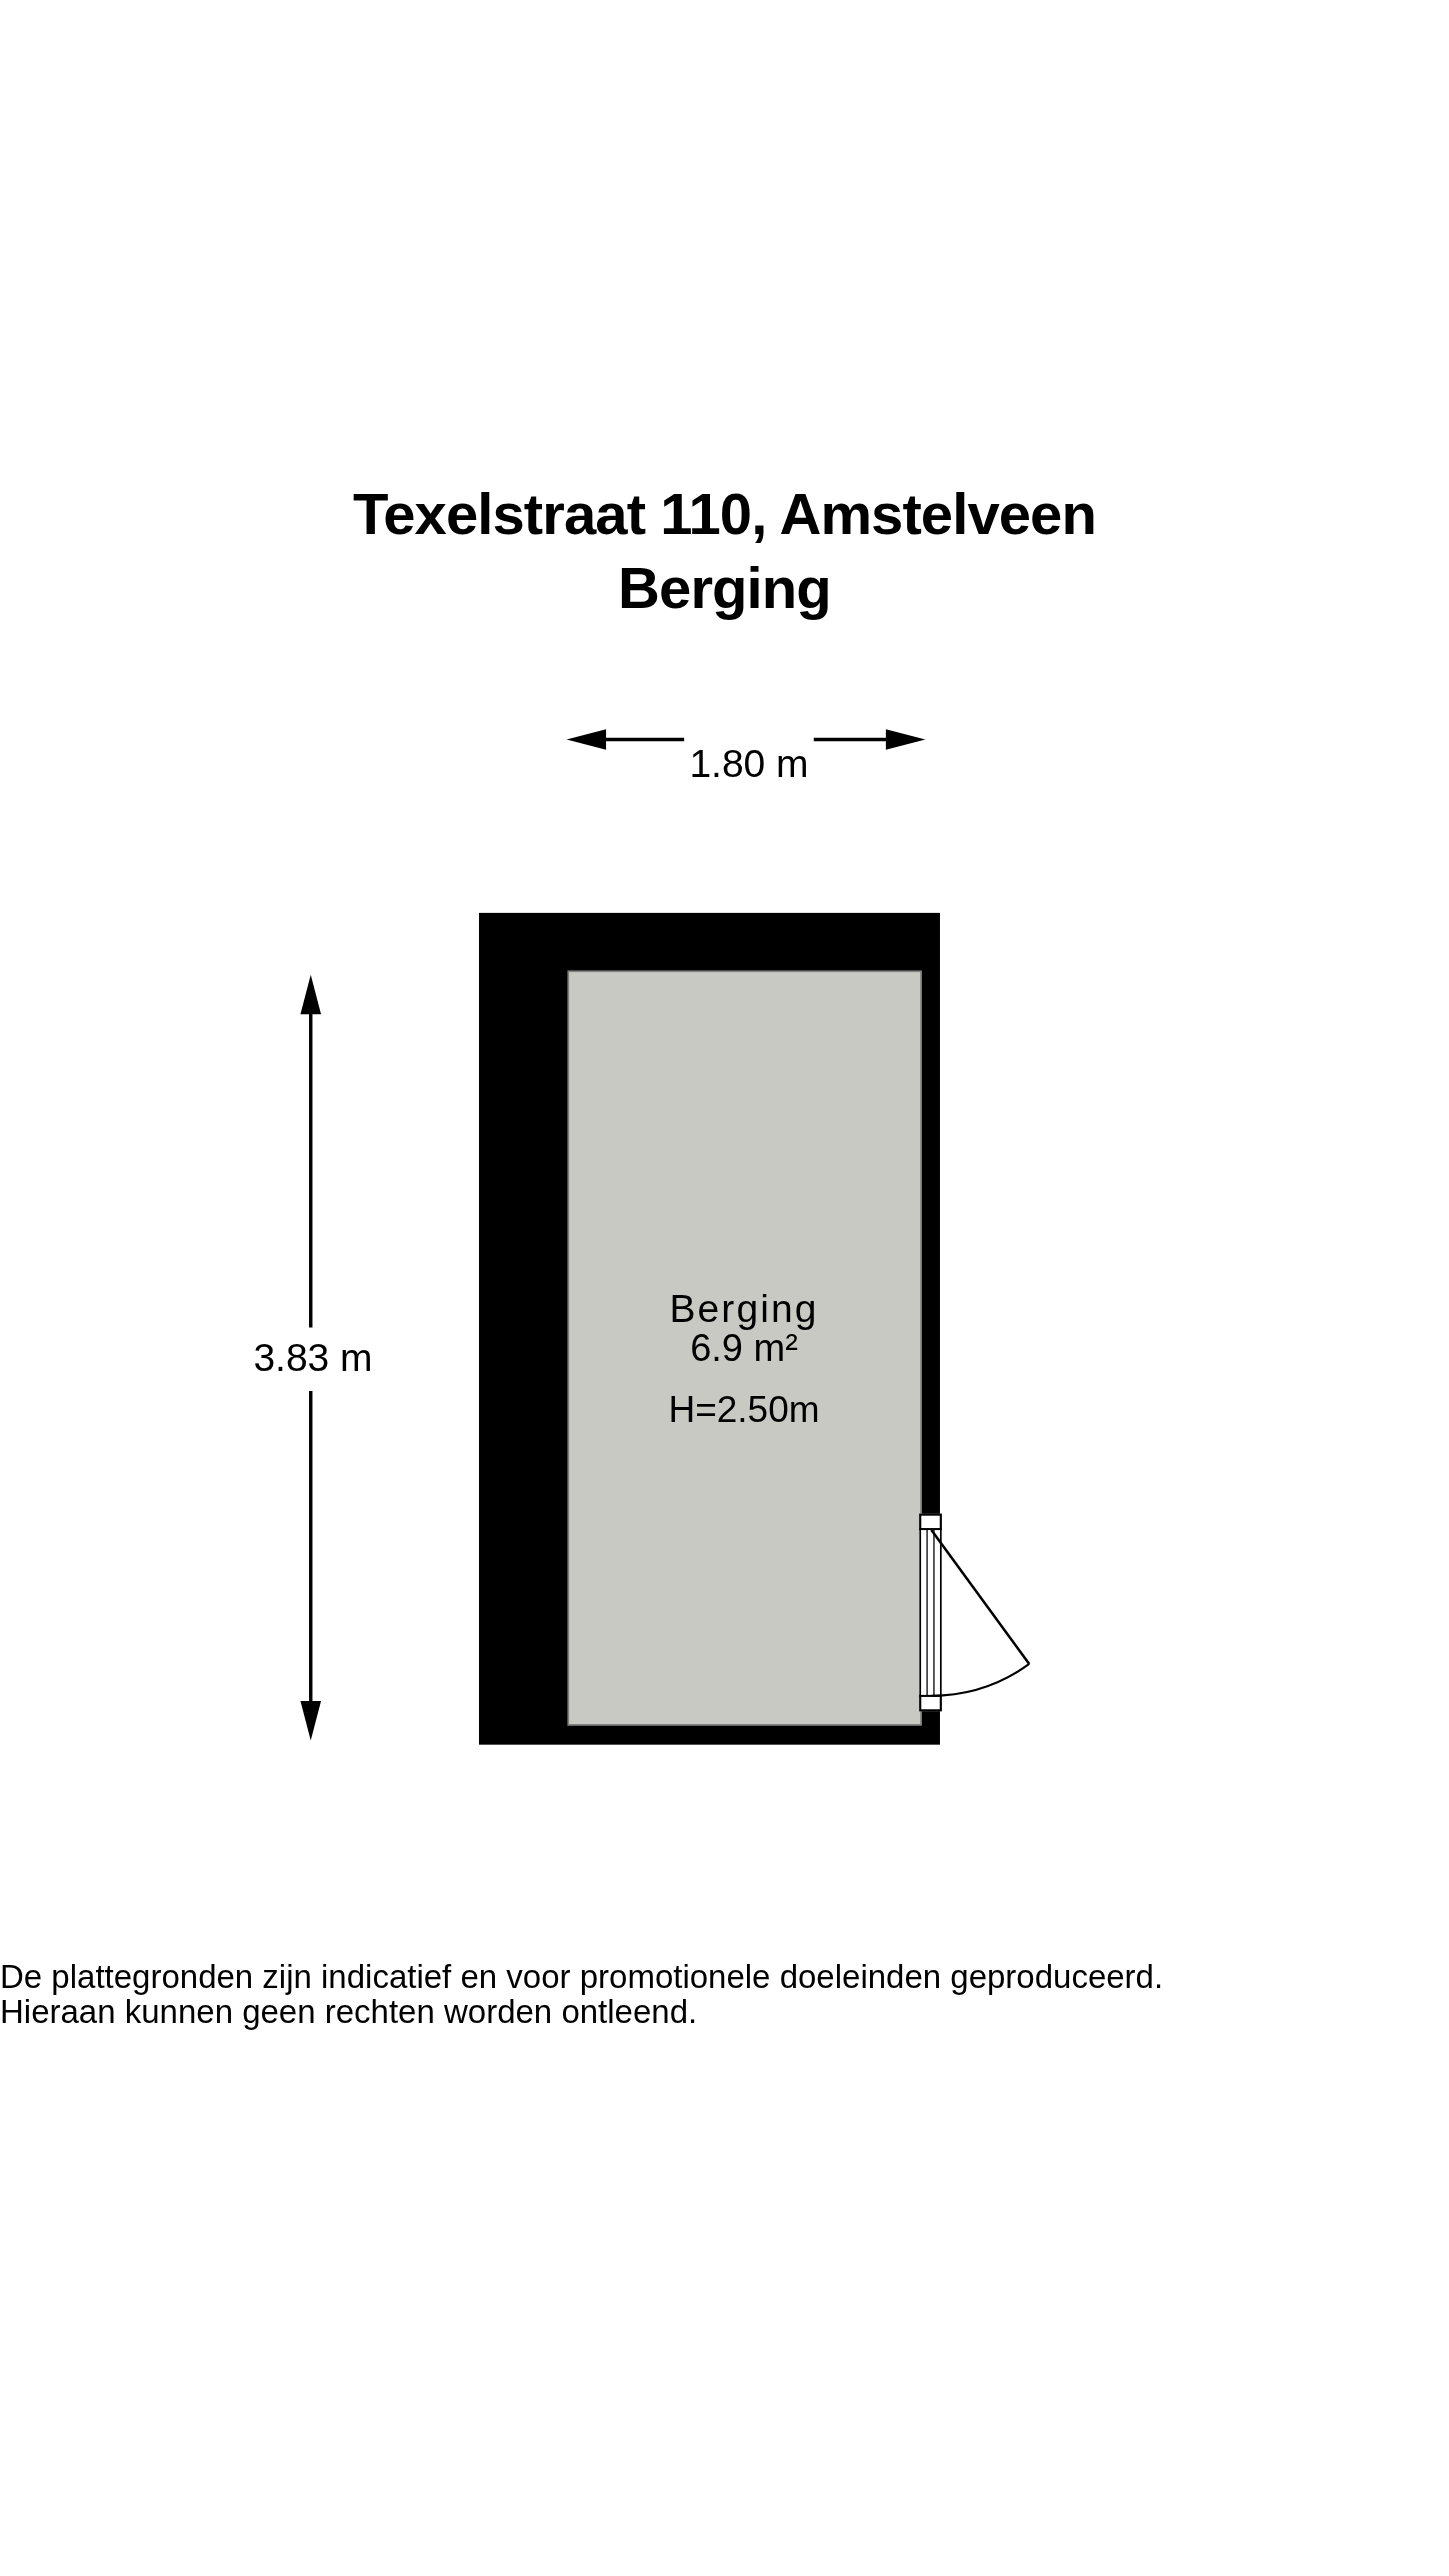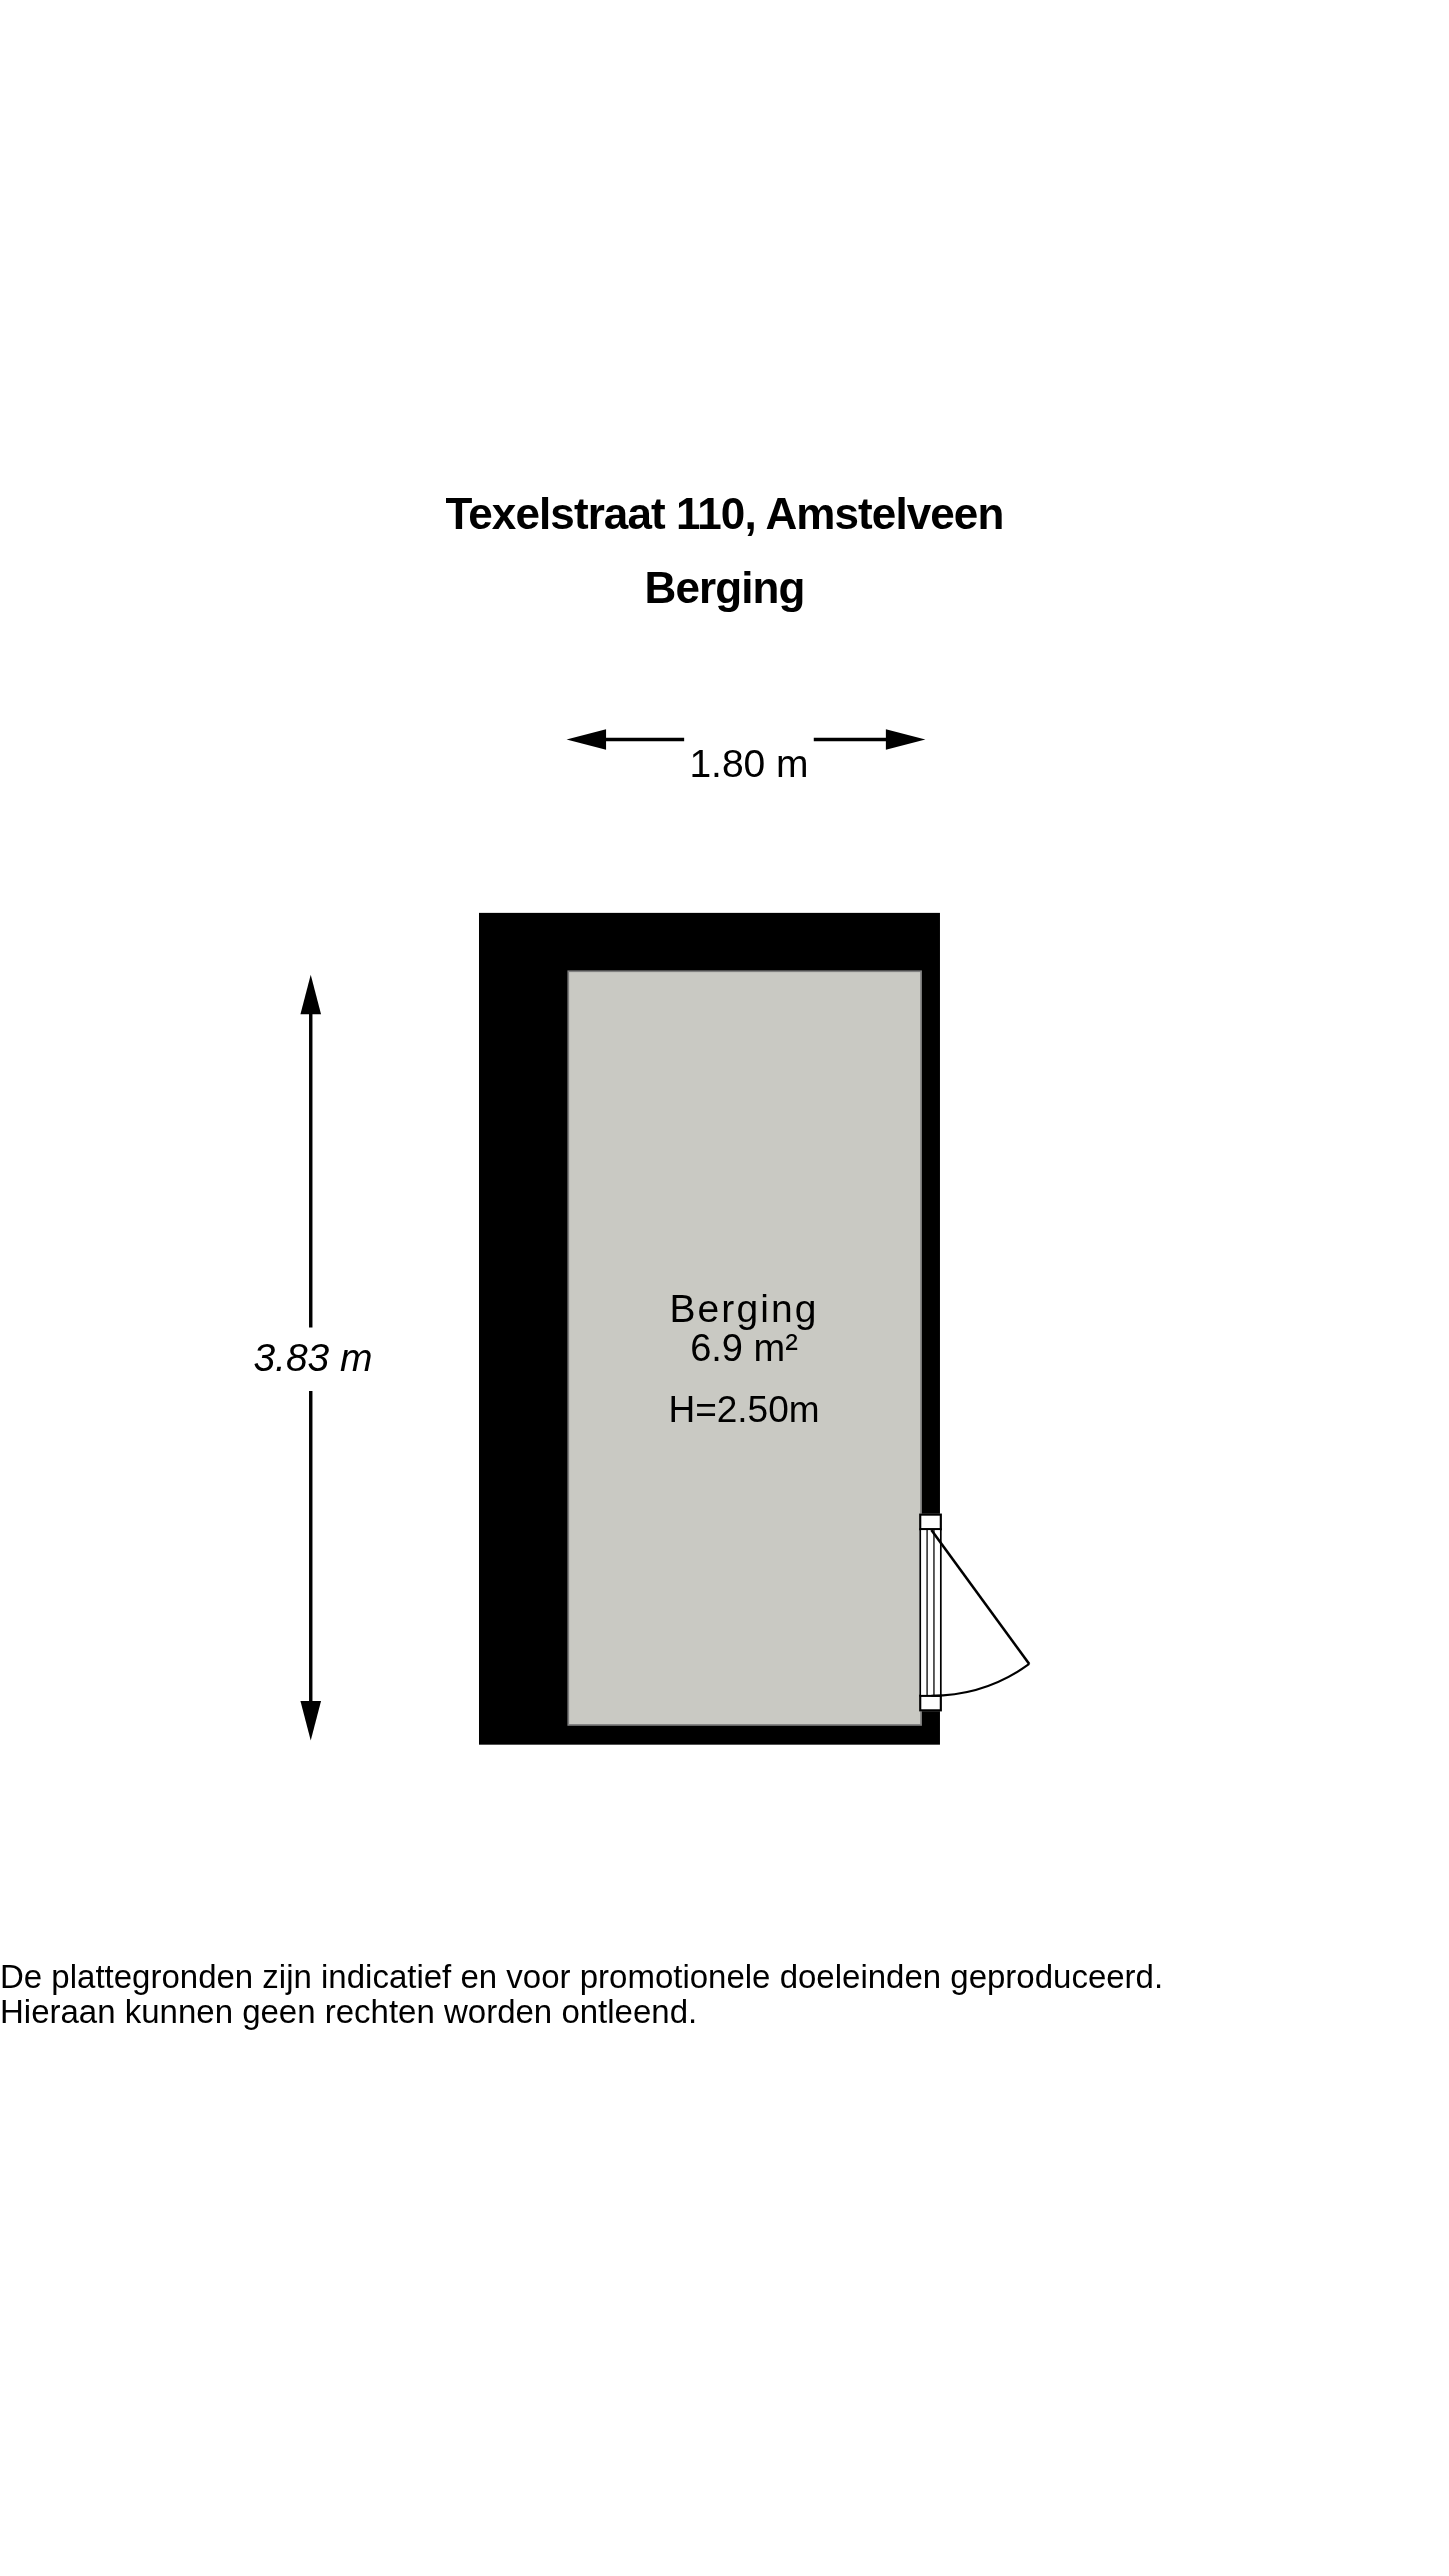--- a/index.html
+++ b/index.html
@@ -16,41 +16,41 @@
     color: #000000;
     overflow: hidden;
   }
   .title-block {
     position: absolute;
     left: 0;
     right: 0;
     top: 477px;
     text-align: center;
     font-weight: bold;
-    font-size: 44px;
+    font-size: 58px;
     line-height: 74px;
     letter-spacing: -0.9px;
     color: #000000;
   }
   .plan-svg {
     position: absolute;
     left: 0;
     top: 0;
     width: 1449px;
     height: 2576px;
   }
   .dim-label {
     position: absolute;
     font-size: 39px;
     color: #000000;
     white-space: nowrap;
     transform: translate(-50%, -50%);
   }
   .dim-label.horizontal { left: 749px; top: 739px; margin-top: 25px; }
-  .dim-label.vertical   { left: 313px; top: 1358px; font-style: italic; }
+  .dim-label.vertical   { left: 313px; top: 1358px; }
   .room-label {
     position: absolute;
     left: 744px;
     top: 1288px;
     transform: translateX(-50%);
     text-align: center;
     color: #000000;
   }
   .room-label .room-name {
     font-size: 39px;

